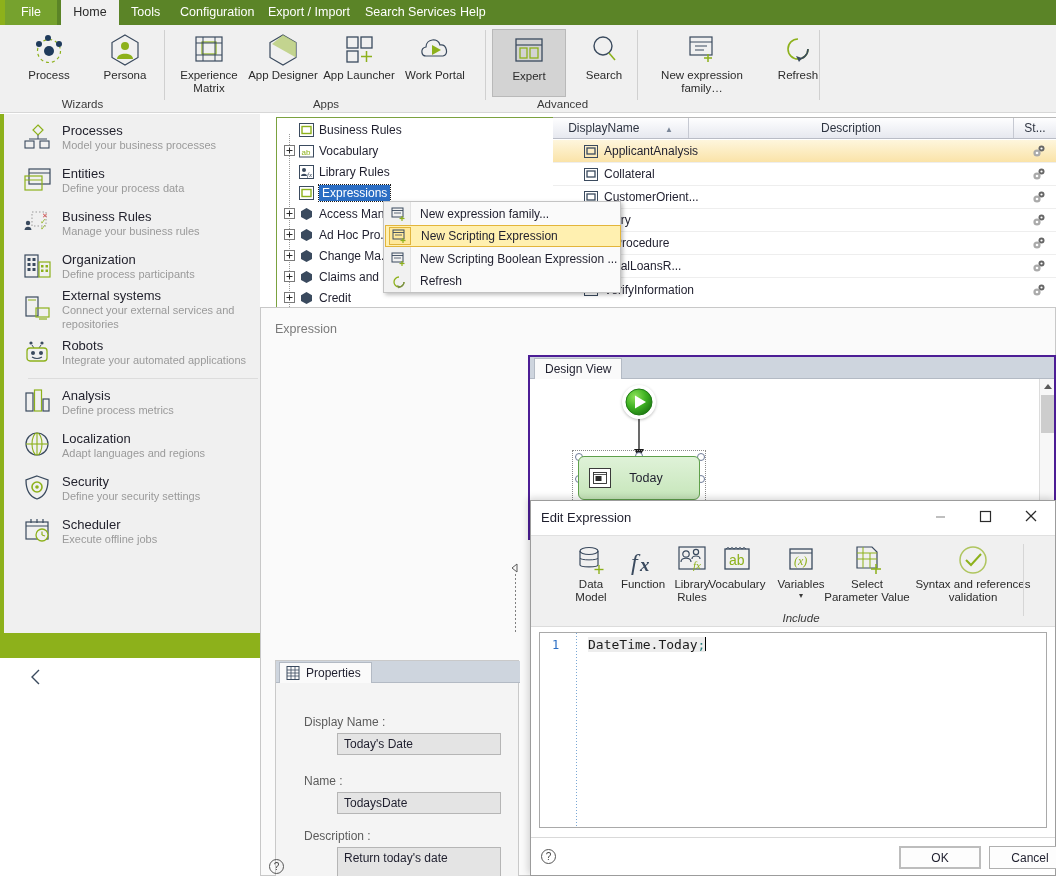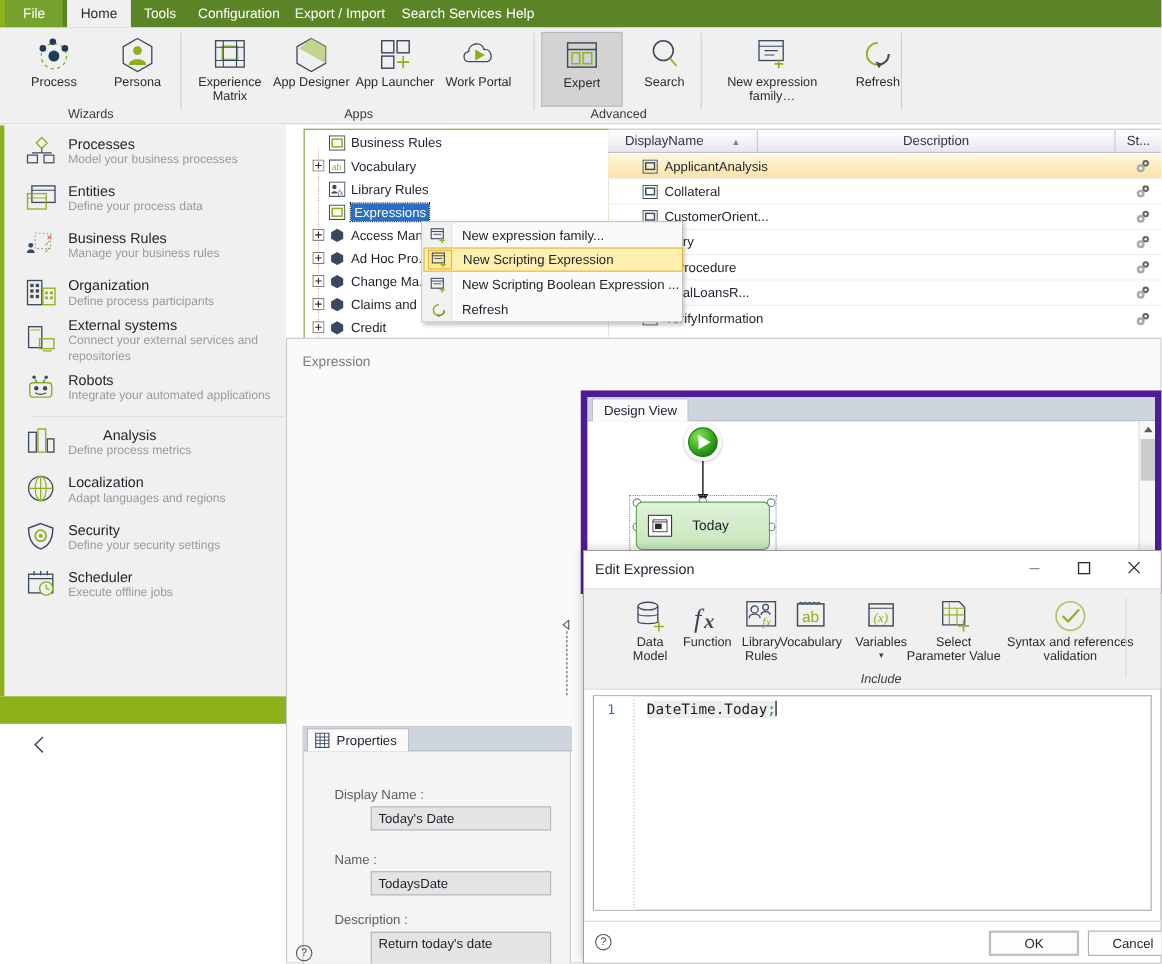--- a/index.html
+++ b/index.html
@@ -159,21 +159,21 @@
   }
   .tabstrip .tab .tico { width:15px; height:15px; margin-right:5px; display:flex; align-items:center; }
   .fieldlabel { position:absolute; font-size:12px; color:#5c5c5c; }
   .fieldinput {
     position:absolute; background:#E4E4E4; border:1px solid #b5b5b5;
     font-size:12px; color:#1f1f2e; padding:3px 6px; line-height:15px;
     font-family:"Liberation Sans", sans-serif;
   }
   .designpanel {
     position:absolute; left:268px; top:352px; width:528px; height:187px;
-    background:#f9a8d4; border:6px solid #4c1d95; overflow:hidden;
+    background:#be185d; border:2px solid #4c1d95; overflow:hidden;
   }
   .designtab {
     position:absolute; left:0; top:0; width:528px; height:22px;
     background:#CED5DE; border-bottom:1px solid #b3bac4;
   }
   .designtab .tab {
     position:absolute; left:4px; top:1px; height:21px; padding: 0 10px;
     background:#FAFAFA; border:1px solid #b3bac4; border-bottom:none;
     display:flex; align-items:center; font-size:12px; cursor:default;
   }
@@ -517,21 +517,21 @@
         </svg>
       </div>
       <div class="ntxt">
         <div class="ntitle">Robots</div>
         <div class="nsub">Integrate your automated applications</div>
       </div>
     </div>
 
     <div class="nav-divider" style="top:264px;"></div>
 
-    <div class="navitem" style="top:268px;text-align:center;">
+    <div class="navitem" style="top:268px;">
       <div class="nico">
         <svg width="30" height="28" viewBox="0 0 30 28">
           <rect x="3" y="5" width="7" height="18" fill="none" stroke="#3A4A5E" stroke-width="1.2"></rect>
           <rect x="11.5" y="2" width="7" height="21" fill="none" stroke="#8DB11B" stroke-width="1.2"></rect>
           <rect x="20" y="11" width="6" height="12" fill="none" stroke="#3A4A5E" stroke-width="1.2"></rect>
         </svg>
       </div>
       <div class="ntxt">
         <div class="ntitle">Analysis</div>
         <div class="nsub">Define  process  metrics</div>

